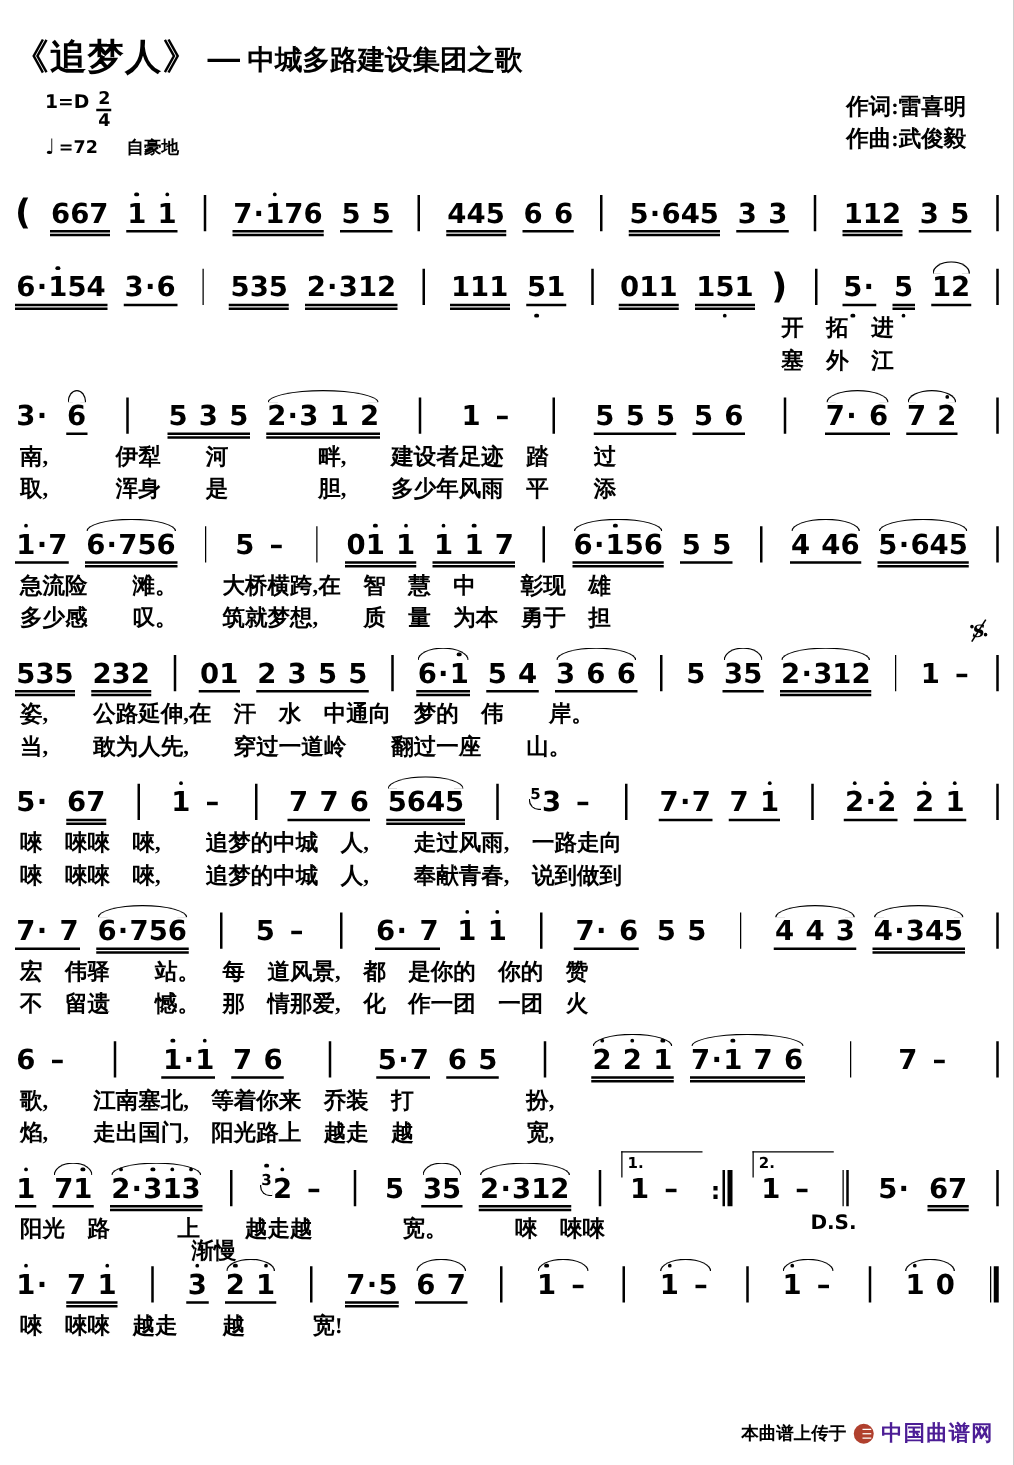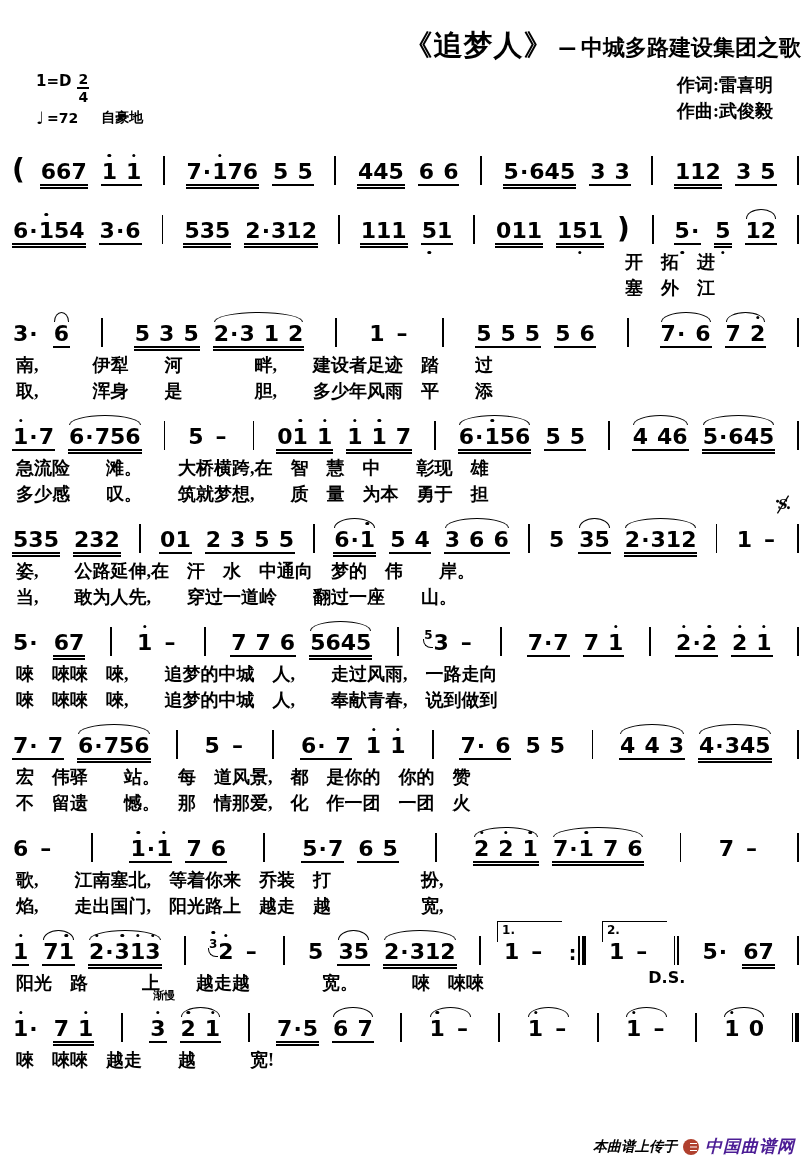--- a/index.html
+++ b/index.html
@@ -1,21 +1,21 @@
 <!DOCTYPE html>
 <html><head>
 <meta charset="utf-8">
 <style>
   html,body{margin:0;padding:0;background:#888;}
   .page{width:811px;height:1172px;background:#fff;margin:0 auto;box-sizing:border-box;
         padding:0 10px;overflow:hidden;position:relative;color:#000;
         font-family:"DejaVu Sans","Liberation Sans",sans-serif;}
   
-  .title-row{text-align:right;padding-top:26px;font-weight:bold;
-             font-family:Liberation Mono, monospace;}
+  .title-row{text-align:left;padding-top:26px;font-weight:bold;
+             font-family:Liberation Sans, sans-serif;}
   .title-main{font-size:29px;letter-spacing:1px;}
   .title-dash{font-size:26px;padding:0 6px;}
   .title-sub{font-size:22px;}
   .meta-row{position:relative;height:64px;margin-top:6px;font-weight:bold;}
   .key-block{position:absolute;left:26px;top:0;font-size:15px;}
   .keyline{display:flex;align-items:flex-start;gap:6px;}
   .frac{display:inline-flex;flex-direction:column;align-items:center;line-height:1;font-size:14px;}
   .frac .fbar{width:12px;height:1.5px;background:#000;margin:1px 0;}
   .tempoline{margin-top:4px;font-size:14px;display:flex;align-items:center;gap:3px;}
   .qnote{font-size:17px;}
@@ -48,28 +48,28 @@
                 border-left:1.5px solid #000;border-bottom:1.5px solid #000;
                 border-bottom-left-radius:8px;}
   .barwrap{display:flex;align-items:flex-end;gap:2px;padding-bottom:5px;}
   .bar{width:1.8px;height:29px;background:#000;}
   .bar.bthick{width:3.6px;}
   .rdots{font-weight:bold;font-size:19px;line-height:24px;}
   .volta{position:absolute;top:-5px;left:-6px;right:-16px;height:21px;
          border-top:1.7px solid #000;border-left:1.7px solid #000;
          font-size:12px;font-weight:bold;padding:1px 0 0 4px;box-sizing:border-box;}
   .sub{position:absolute;right:-34px;bottom:-17px;font-size:16px;font-weight:bold;}
-  .above{position:absolute;top:-15px;left:4px;font-size:11px;font-weight:bold;
+  .above{position:absolute;top:-15px;left:4px;font-size:18px;font-weight:bold;
          font-family:"Liberation Serif","DejaVu Serif",serif;}
   .segno{position:absolute;top:-20px;right:-12px;}
   .lyr{font-weight:bold;font-size:18px;line-height:26px;white-space:pre;
        font-family:"Liberation Serif","DejaVu Serif",serif;padding-left:6px;}
   .lyr-right{text-align:right;padding-right:86px;}
   
-  .footer{position:absolute;right:16px;bottom:14px;display:flex;align-items:center;gap:6px;font-style:italic;}
+  .footer{position:absolute;right:16px;bottom:14px;display:flex;align-items:center;gap:6px;}
   .footer-text{font-size:14px;font-weight:bold;
                font-family:"Liberation Serif","DejaVu Serif",serif;}
   .flogo{position:relative;width:16px;height:16px;border-radius:50%;background:#b0402e;display:inline-block;}
   .flogo::after{content:"";position:absolute;left:7px;top:4px;width:7px;height:1.8px;background:#fff;
                 box-shadow:0 3.5px 0 #fff,0 7px 0 #fff;}
   .site-name{color:#4c1d95;font-weight:bold;font-size:17px;letter-spacing:1px;
              font-family:"Liberation Serif","DejaVu Serif",serif;}
 </style>
 </head>
 <body>

